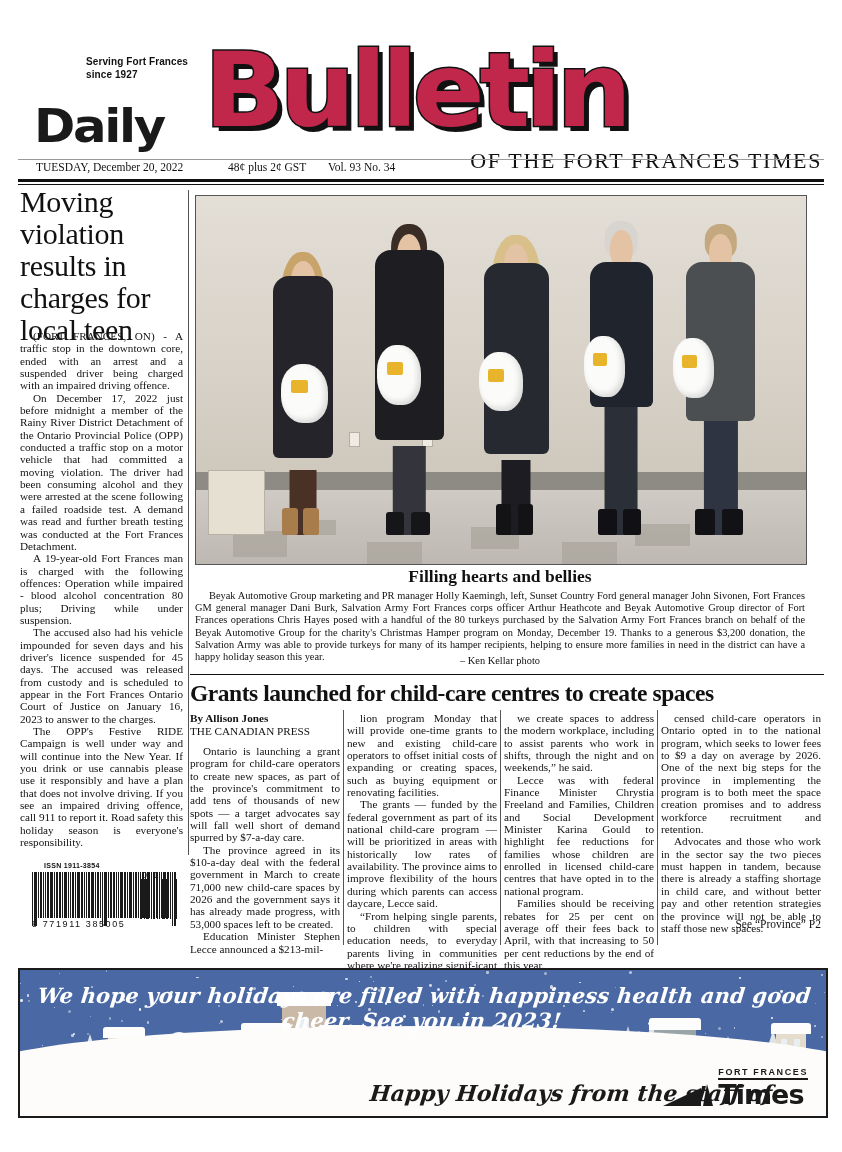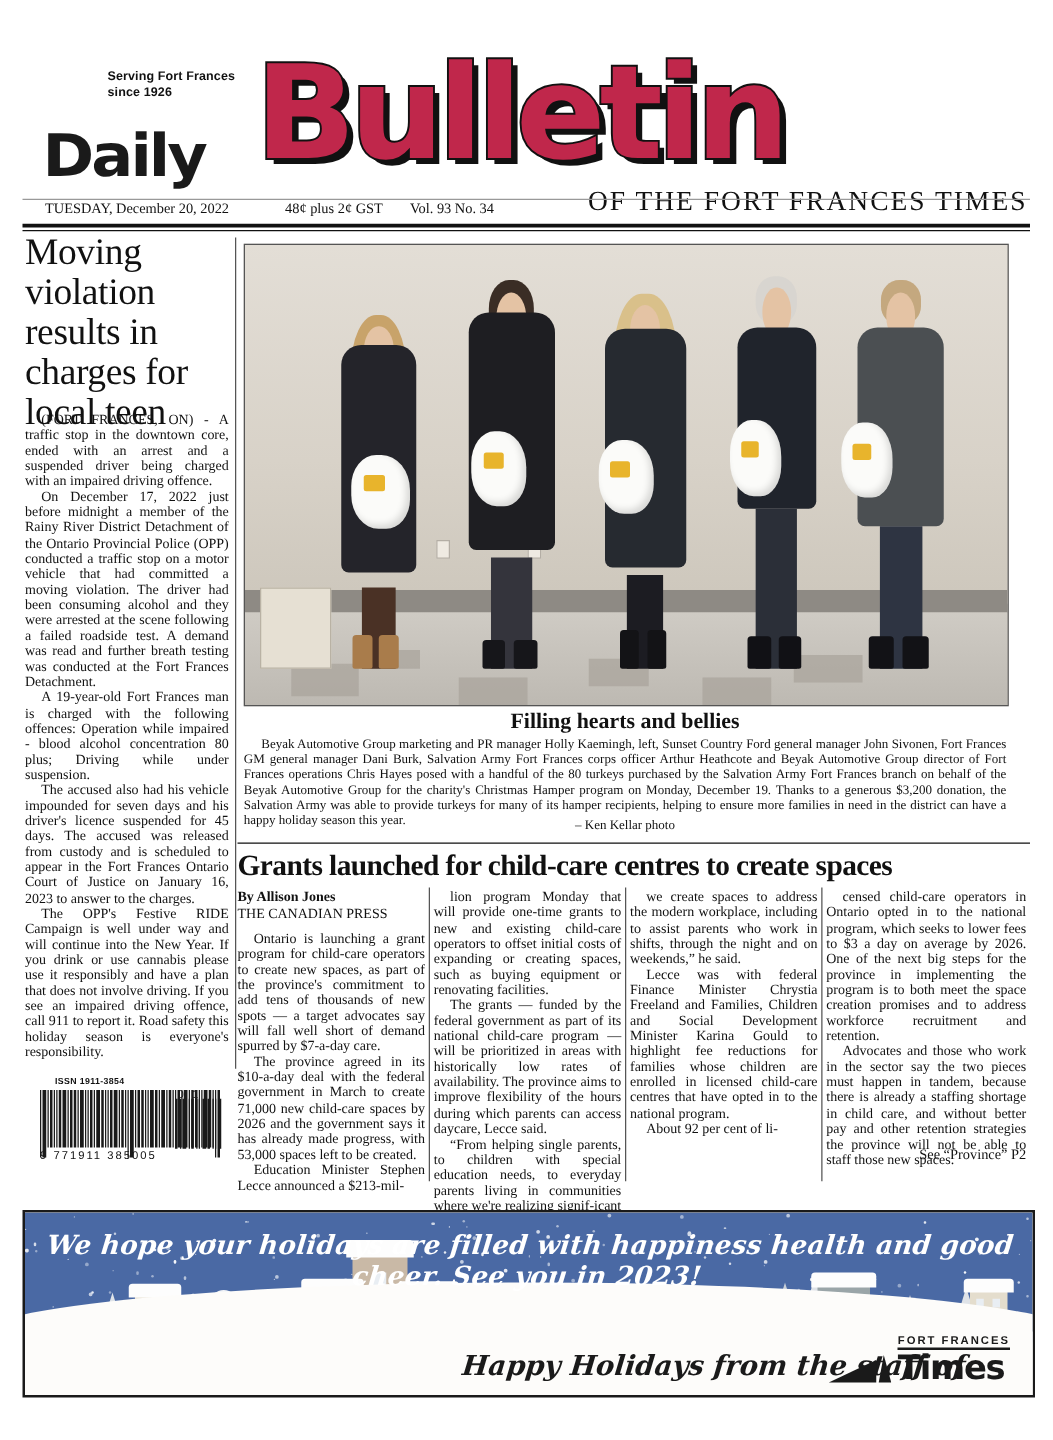--- a/index.html
+++ b/index.html
@@ -138,21 +138,21 @@
           letter-spacing:-1px;color:#1a1a1a;margin-top:1px;}
 </style>
 </head>
 <body>
 
 <div class="page">
 
   <div class="masthead">
     <div class="serving">
       <div>Serving Fort Frances</div>
-      <div>since 1926</div>
+      <div>since 1927</div>
     </div>
     <div class="daily">Daily</div>
     <div class="bulletin-wrap">
       <div class="bulletin">Bulletin</div>
     </div>
     <div class="oftft">OF THE FORT FRANCES TIMES</div>
   </div>
 
   <div class="rule-top"></div>
   <div class="datebar">
@@ -262,25 +262,26 @@
 
   <div class="c2b" style="left:347px;">
     <p>lion program Monday that will provide one-time grants to new and existing child-care operators to offset initial costs of expanding or creating spaces, such as buying equipment or renovating facilities.</p>
     <p>The grants — funded by the federal government as part of its national child-care program — will be prioritized in areas with historically low rates of availability. The province aims to improve flexibility of the hours during which parents can access daycare, Lecce said.</p>
     <p>“From helping single parents, to children with special education needs, to everyday parents living in communities where we're realizing signif-icant growth, we're ensuring</p>
   </div>
 
   <div class="c2b" style="left:504px;">
     <p>we create spaces to address the modern workplace, including to assist parents who work in shifts, through the night and on weekends,” he said.</p>
     <p>Lecce was with federal Finance Minister Chrystia Freeland and Families, Children and Social Development Minister Karina Gould to highlight fee reductions for families whose children are enrolled in licensed child-care centres that have opted in to the national program.</p>
+    <p>Families should be receiving rebates for 25 per cent on average off their fees back to April, with that increasing to 50 per cent reductions by the end of this year.</p>
     <p>About 92 per cent of li-</p>
   </div>
 
   <div class="c2b" style="left:661px;width:160px;">
-    <p>censed child-care operators in Ontario opted in to the national program, which seeks to lower fees to $3 a day on average by 2026. One of the next big steps for the province in implementing the program is to both meet the space creation promises and to address workforce recruitment and retention.</p>
+    <p>censed child-care operators in Ontario opted in to the national program, which seeks to lower fees to $9 a day on average by 2026. One of the next big steps for the province in implementing the program is to both meet the space creation promises and to address workforce recruitment and retention.</p>
     <p>Advocates and those who work in the sector say the two pieces must happen in tandem, because there is already a staffing shortage in child care, and without better pay and other retention strategies the province will not be able to staff those new spaces.</p>
   </div>
   <div class="jump" style="left:661px;top:918px;">See “Province” P2</div>
 
   <div class="vrule" style="left:343px;top:710px;height:235px;"></div>
   <div class="vrule" style="left:500px;top:710px;height:235px;"></div>
   <div class="vrule" style="left:657px;top:710px;height:235px;"></div>
 
   <div class="bc-wrap">
     <div class="issn">ISSN 1911-3854</div>

